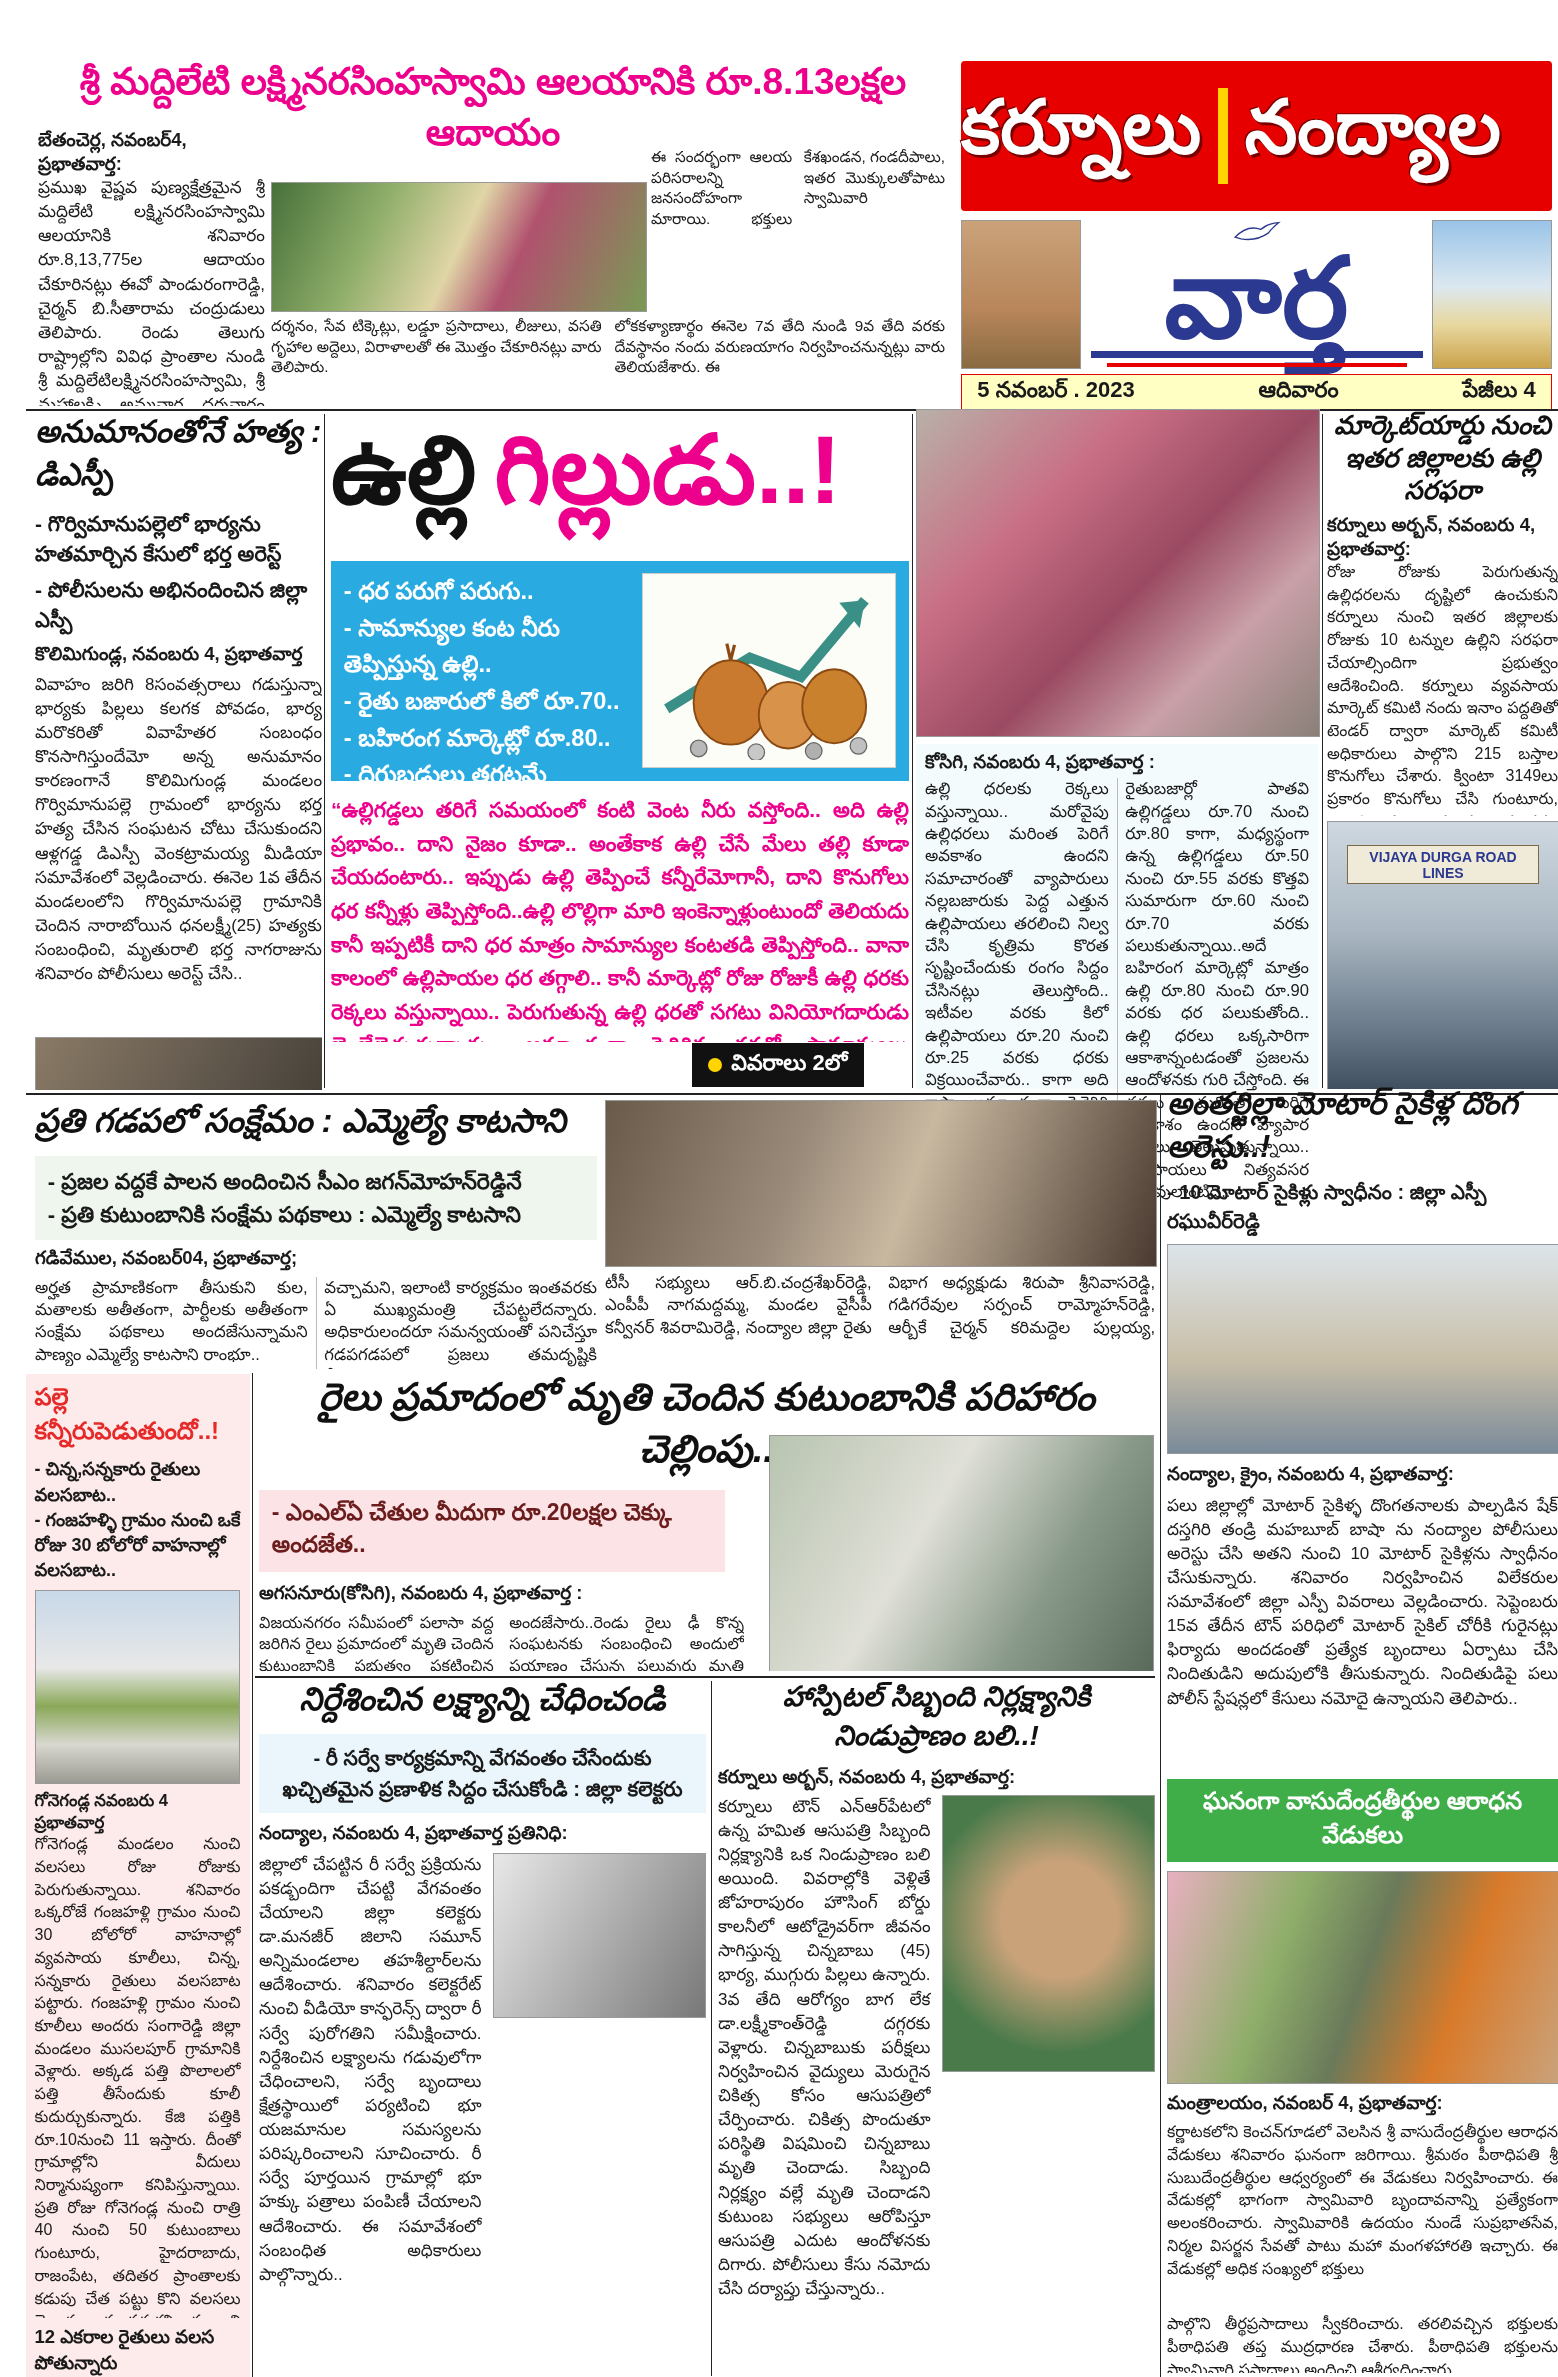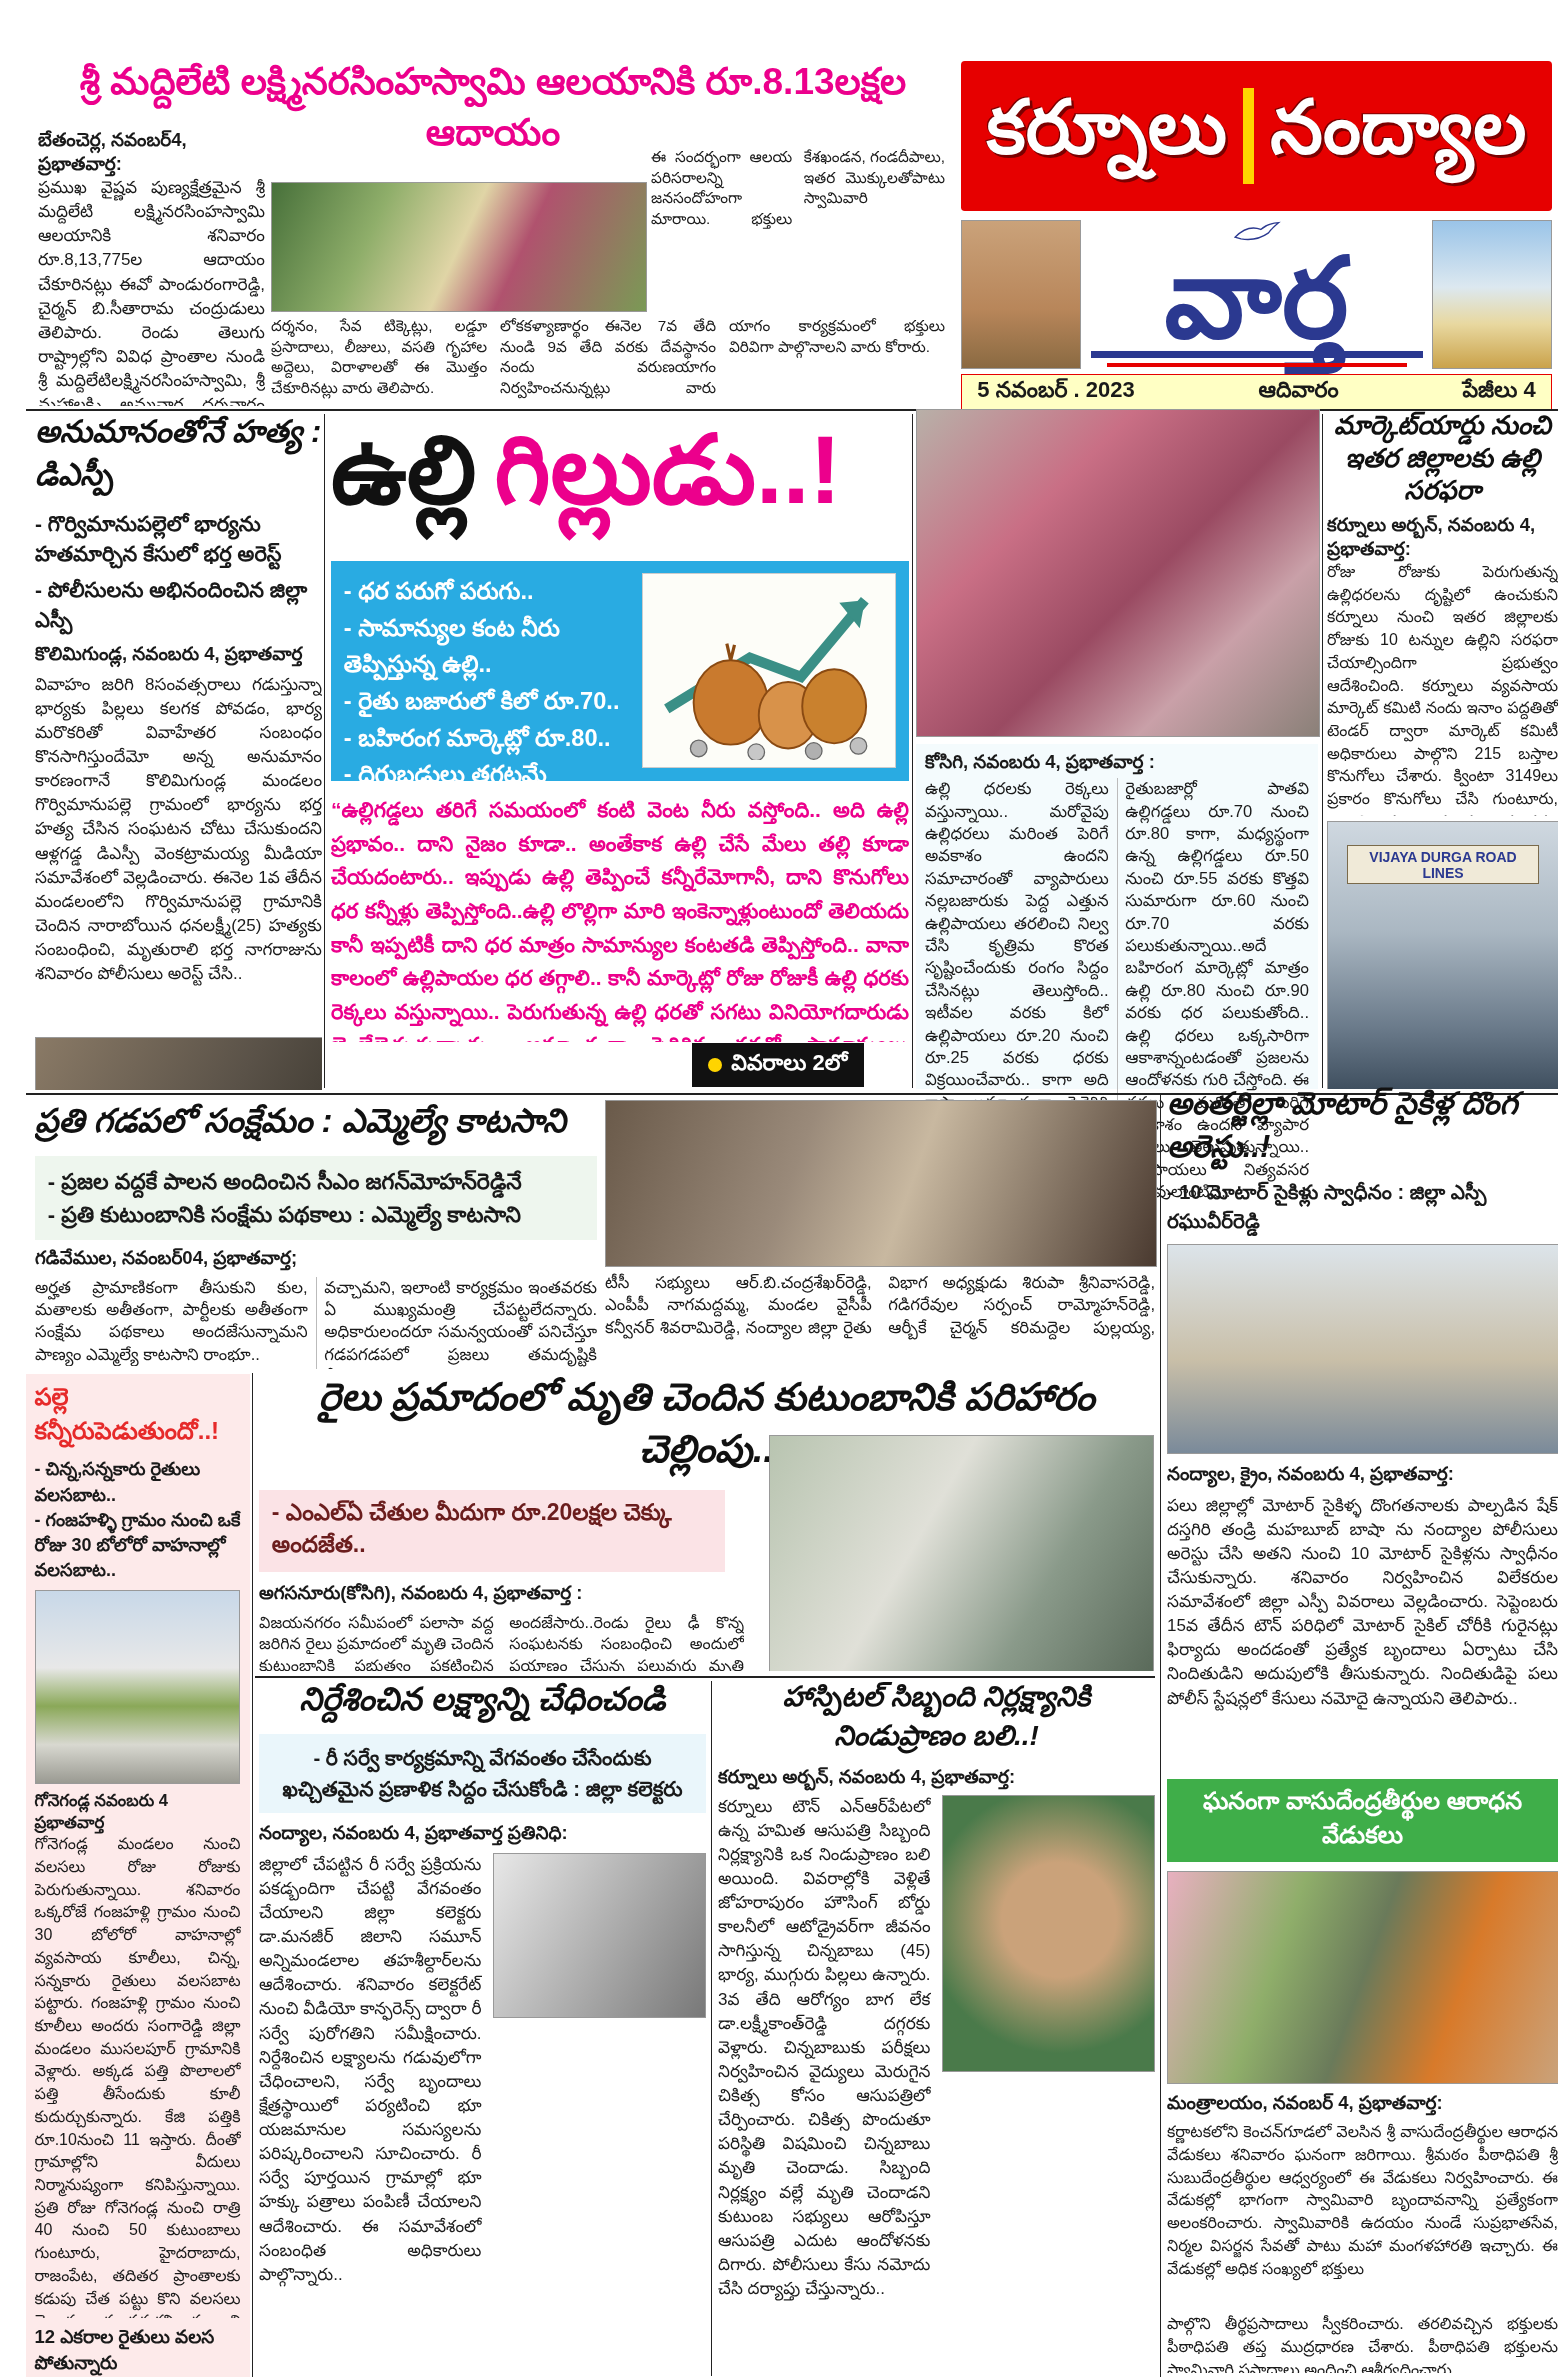--- a/index.html
+++ b/index.html
@@ -8,21 +8,21 @@
   .abs{position:absolute;}
   .photo{background-size:cover;border:0.6px solid #999;}
   .body-txt{font-size:17px;line-height:1.42;text-align:justify;overflow:hidden;}
   .dl{font-weight:bold;font-size:18.5px;line-height:1.3;}
   .hl{font-weight:bold;color:#111;font-style:italic;}
   .bullets{font-weight:bold;font-size:21px;line-height:1.45;}
   .vrule{width:1.3px;background:#222;}
   .hrule{height:1.9px;background:#222;}
   
   #mast-band{left:961px;top:61px;width:591px;height:150px;background:#e60000;border-radius:3.8px;
-     display:flex;align-items:center;justify-content:center;gap:16.6px;}
+     display:flex;align-items:center;gap:16.6px;}
   .mast-word{color:#fff;font-size:75px;font-weight:bold;
      text-shadow:2.6px 2.6px 0 #7a0000, -1.3px -1.3px 0 #7a0000;}
   #mast-sep{width:10.2px;height:96px;background:#ffd400;}
   #mast-mid{left:961px;top:220px;width:591px;height:147px;display:flex;align-items:stretch;justify-content:flex-end;}
   .mast-img{width:118px;height:147px;}
   #paper-name-wrap{flex:1;display:flex;flex-direction:column;align-items:center;justify-content:flex-start;position:relative;}
   #paper-name{color:#2b3990;font-size:112px;font-weight:bold;line-height:1.0;}
   #paper-underline{width:332px;height:9px;background:#2b3990;margin-top:-3.8px;}
   #paper-redline{width:300px;height:6.4px;background:#e60000;margin-top:5.1px;}
   #date-strip{left:961px;top:374px;width:591px;height:37px;background:#ffffc4;border:1.3px solid #e60000;
@@ -146,21 +146,20 @@
   <div id="t-headline" class="abs">శ్రీ మద్దిలేటి లక్ష్మినరసింహస్వామి ఆలయానికి రూ.8.13లక్షల ఆదాయం</div>
   <div id="t-left" class="abs">
     <div class="dl">బేతంచెర్ల, నవంబర్4, ప్రభాతవార్త:</div>
     <div class="body-txt" style="height:230px;">ప్రముఖ వైష్ణవ పుణ్యక్షేత్రమైన శ్రీ మద్దిలేటి లక్ష్మినరసింహస్వామి ఆలయానికి శనివారం రూ.8,13,775ల ఆదాయం చేకూరినట్లు ఈవో పాండురంగారెడ్డి, చైర్మన్ బి.సీతారామ చంద్రుడులు తెలిపారు. రెండు తెలుగు రాష్ట్రాల్లోని వివిధ ప్రాంతాల నుండి శ్రీ మద్దిలేటిలక్ష్మినరసింహస్వామి, శ్రీ మహాలక్ష్మి అమ్మవార్ల దర్శనార్థం భక్తులు అధిక సంఖ్యలో తరలిరావడం జరిగింది.</div>
   </div>
   <div id="t-photo" class="abs photo ph-temple"></div>
   <div id="t-right" class="abs small-txt">ఈ సందర్భంగా ఆలయ పరిసరాలన్ని జనసందోహంగా మారాయి. భక్తులు కేశఖండన, గండదీపాలు, ఇతర మొక్కులతోపాటు స్వామివారి</div>
   <div id="t-bottom" class="abs">
     <div class="t-bcol small-txt">దర్శనం, సేవ టిక్కెట్లు, లడ్డూ ప్రసాదాలు, లీజులు, వసతి గృహాల అద్దెలు, విరాళాలతో ఈ మొత్తం చేకూరినట్లు వారు తెలిపారు.</div>
     <div class="t-bcol small-txt">లోకకళ్యాణార్థం ఈనెల 7వ తేది నుండి 9వ తేది వరకు దేవస్థానం నందు వరుణయాగం నిర్వహించనున్నట్లు వారు తెలియజేశారు. ఈ</div>
-    <div class="t-bcol small-txt">యాగం కార్యక్రమంలో భక్తులు విరివిగా పాల్గొనాలని వారు కోరారు.</div>
   </div>
 
   <div class="abs hrule" style="left:25.5px;top:409px;width:1533px;"></div>
 
   <div id="m-wrap" class="abs">
     <div id="m-headline" class="hl">అనుమానంతోనే హత్య : డిఎస్పీ</div>
     <div id="m-bullets" class="bullets">
       <div>- గొర్విమానుపల్లెలో భార్యను హతమార్చిన కేసులో భర్త అరెస్ట్</div>
       <div>- పోలీసులను అభినందించిన జిల్లా ఎస్పీ</div>
     </div>

